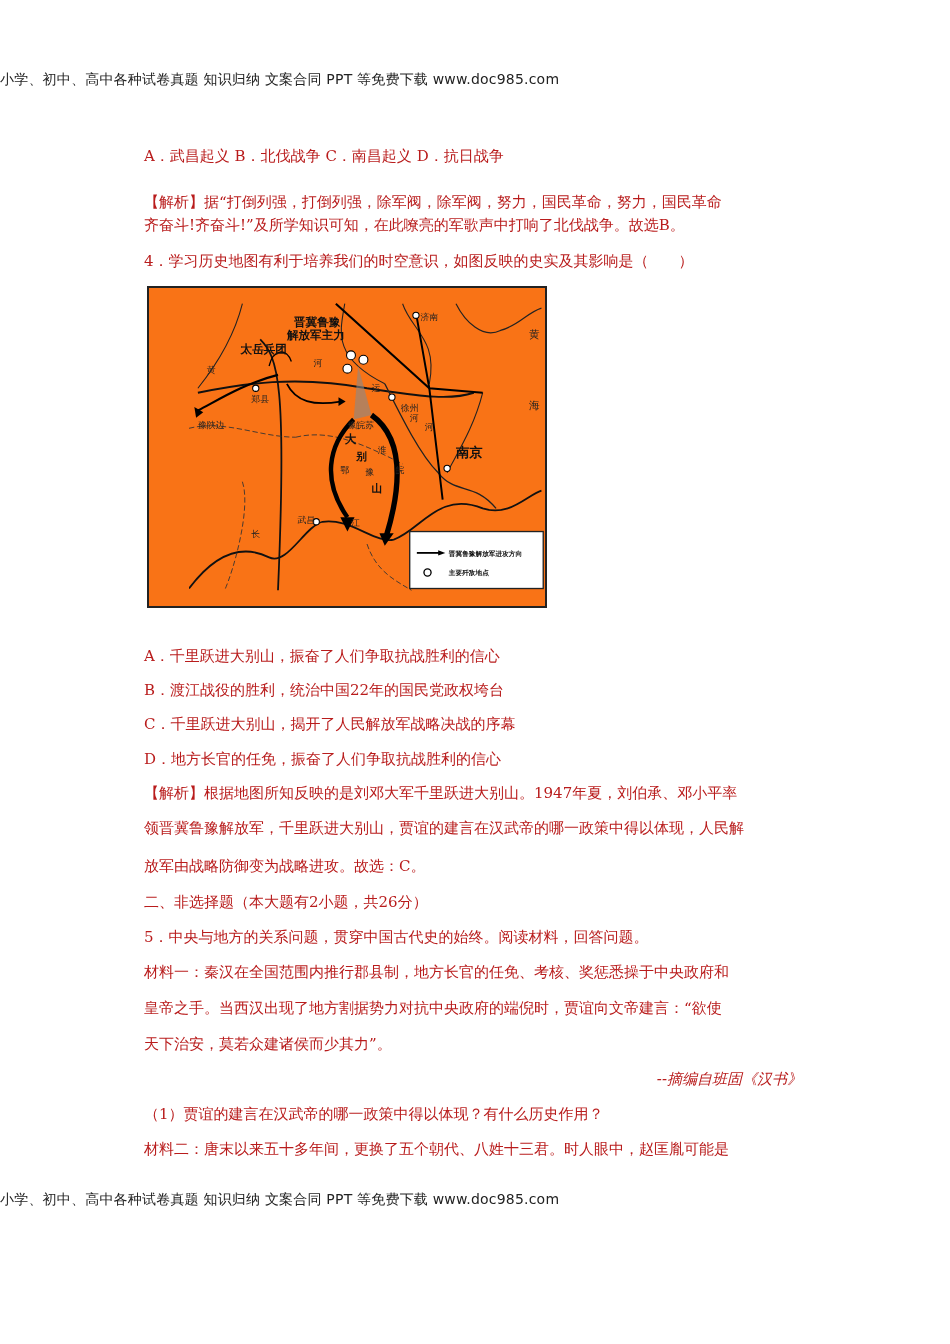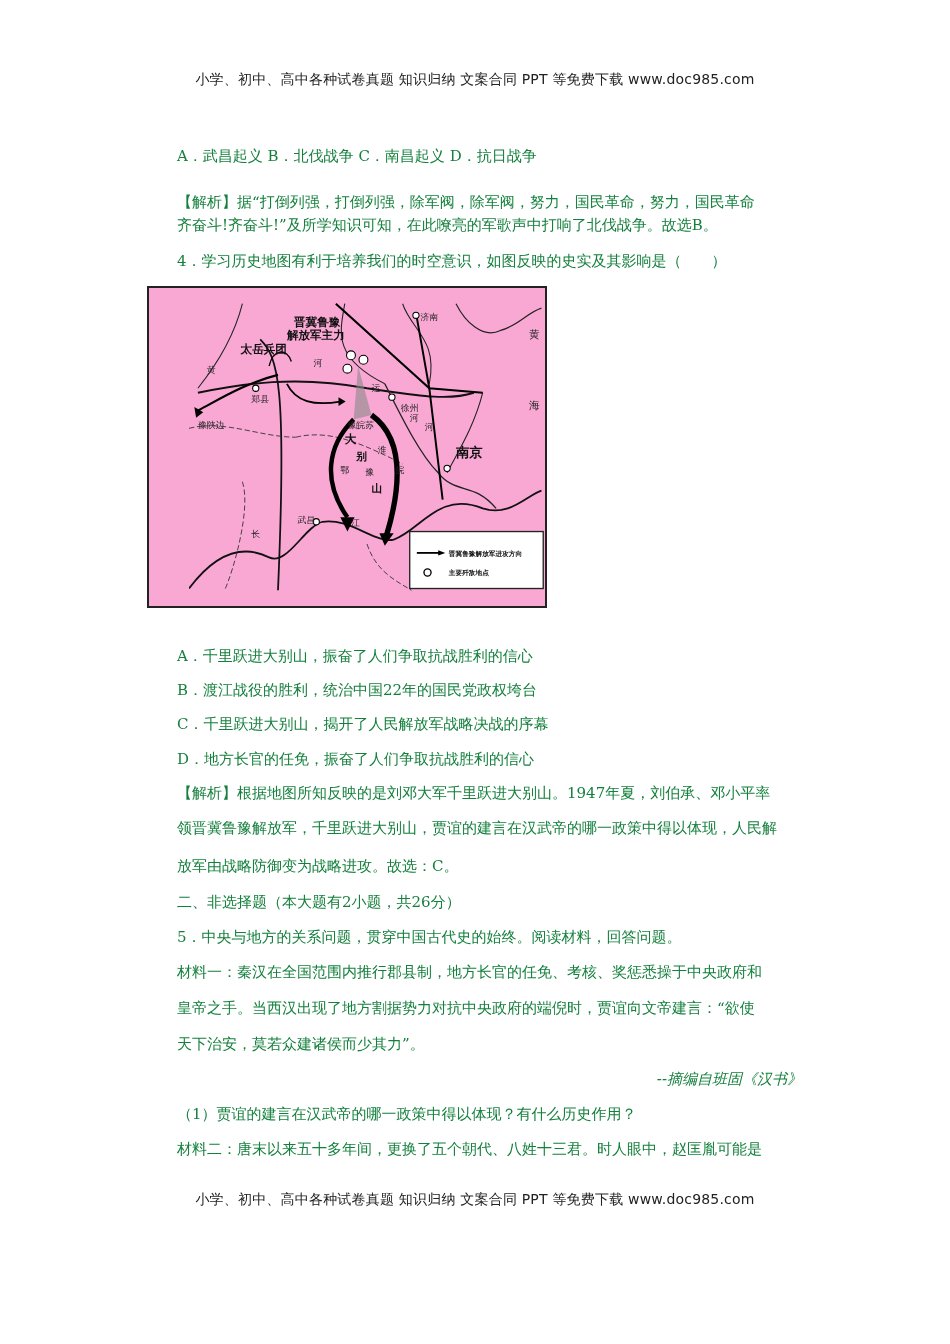--- a/index.html
+++ b/index.html
@@ -1,33 +1,32 @@
 <!DOCTYPE html>
 <html><head>
   <meta charset="utf-8">
   <style>
     * { margin: 0; padding: 0; box-sizing: border-box; }
     html, body { width: 950px; height: 1344px; background: #ffffff; }
     body { position: relative; font-family: "DejaVu Serif", "Liberation Serif", serif; color: #111; overflow: hidden; }
     .header, .footer {
-      position: absolute; left: 0; width: 950px; text-align: center;
+      position: absolute; left: 0; width: 950px; text-align: left;
       font-family: "DejaVu Sans", "Liberation Sans", sans-serif;
       font-size: 14px; color: #222; letter-spacing: 0.2px;
     }
     .header { top: 71px; }
     .footer { top: 1191px; }
     .line {
-      position: absolute; left: 144px; font-size: 15px; line-height: 20px; white-space: nowrap; color: #15803d;
+      position: absolute; left: 144px; font-size: 15px; line-height: 20px; white-space: nowrap; color: #b91c1c;
       font-family: "DejaVu Serif", "Liberation Serif", serif;
-      margin-left: 33px;
     }
     .right { left: auto; right: 148px; font-style: italic; }
     .map {
       position: absolute; left: 147px; top: 286px; width: 400px; height: 322px;
-      border: 2px solid #222; background: #f9a8d4; padding-left: 40px;
+      border: 2px solid #222; background: #f97316; padding-left: 40px;
     }
     .map svg { width: 100%; height: 100%; display: block; }
   </style>
 </head>
 <body>
 
 <div class="header">小学、初中、高中各种试卷真题 知识归纳 文案合同 PPT 等免费下载  www.doc985.com</div>
 
 <div class="line" style="top:146px">A．武昌起义 B．北伐战争 C．南昌起义 D．抗日战争</div>
 <div class="line" style="top:192px">【解析】据“打倒列强，打倒列强，除军阀，除军阀，努力，国民革命，努力，国民革命</div>

